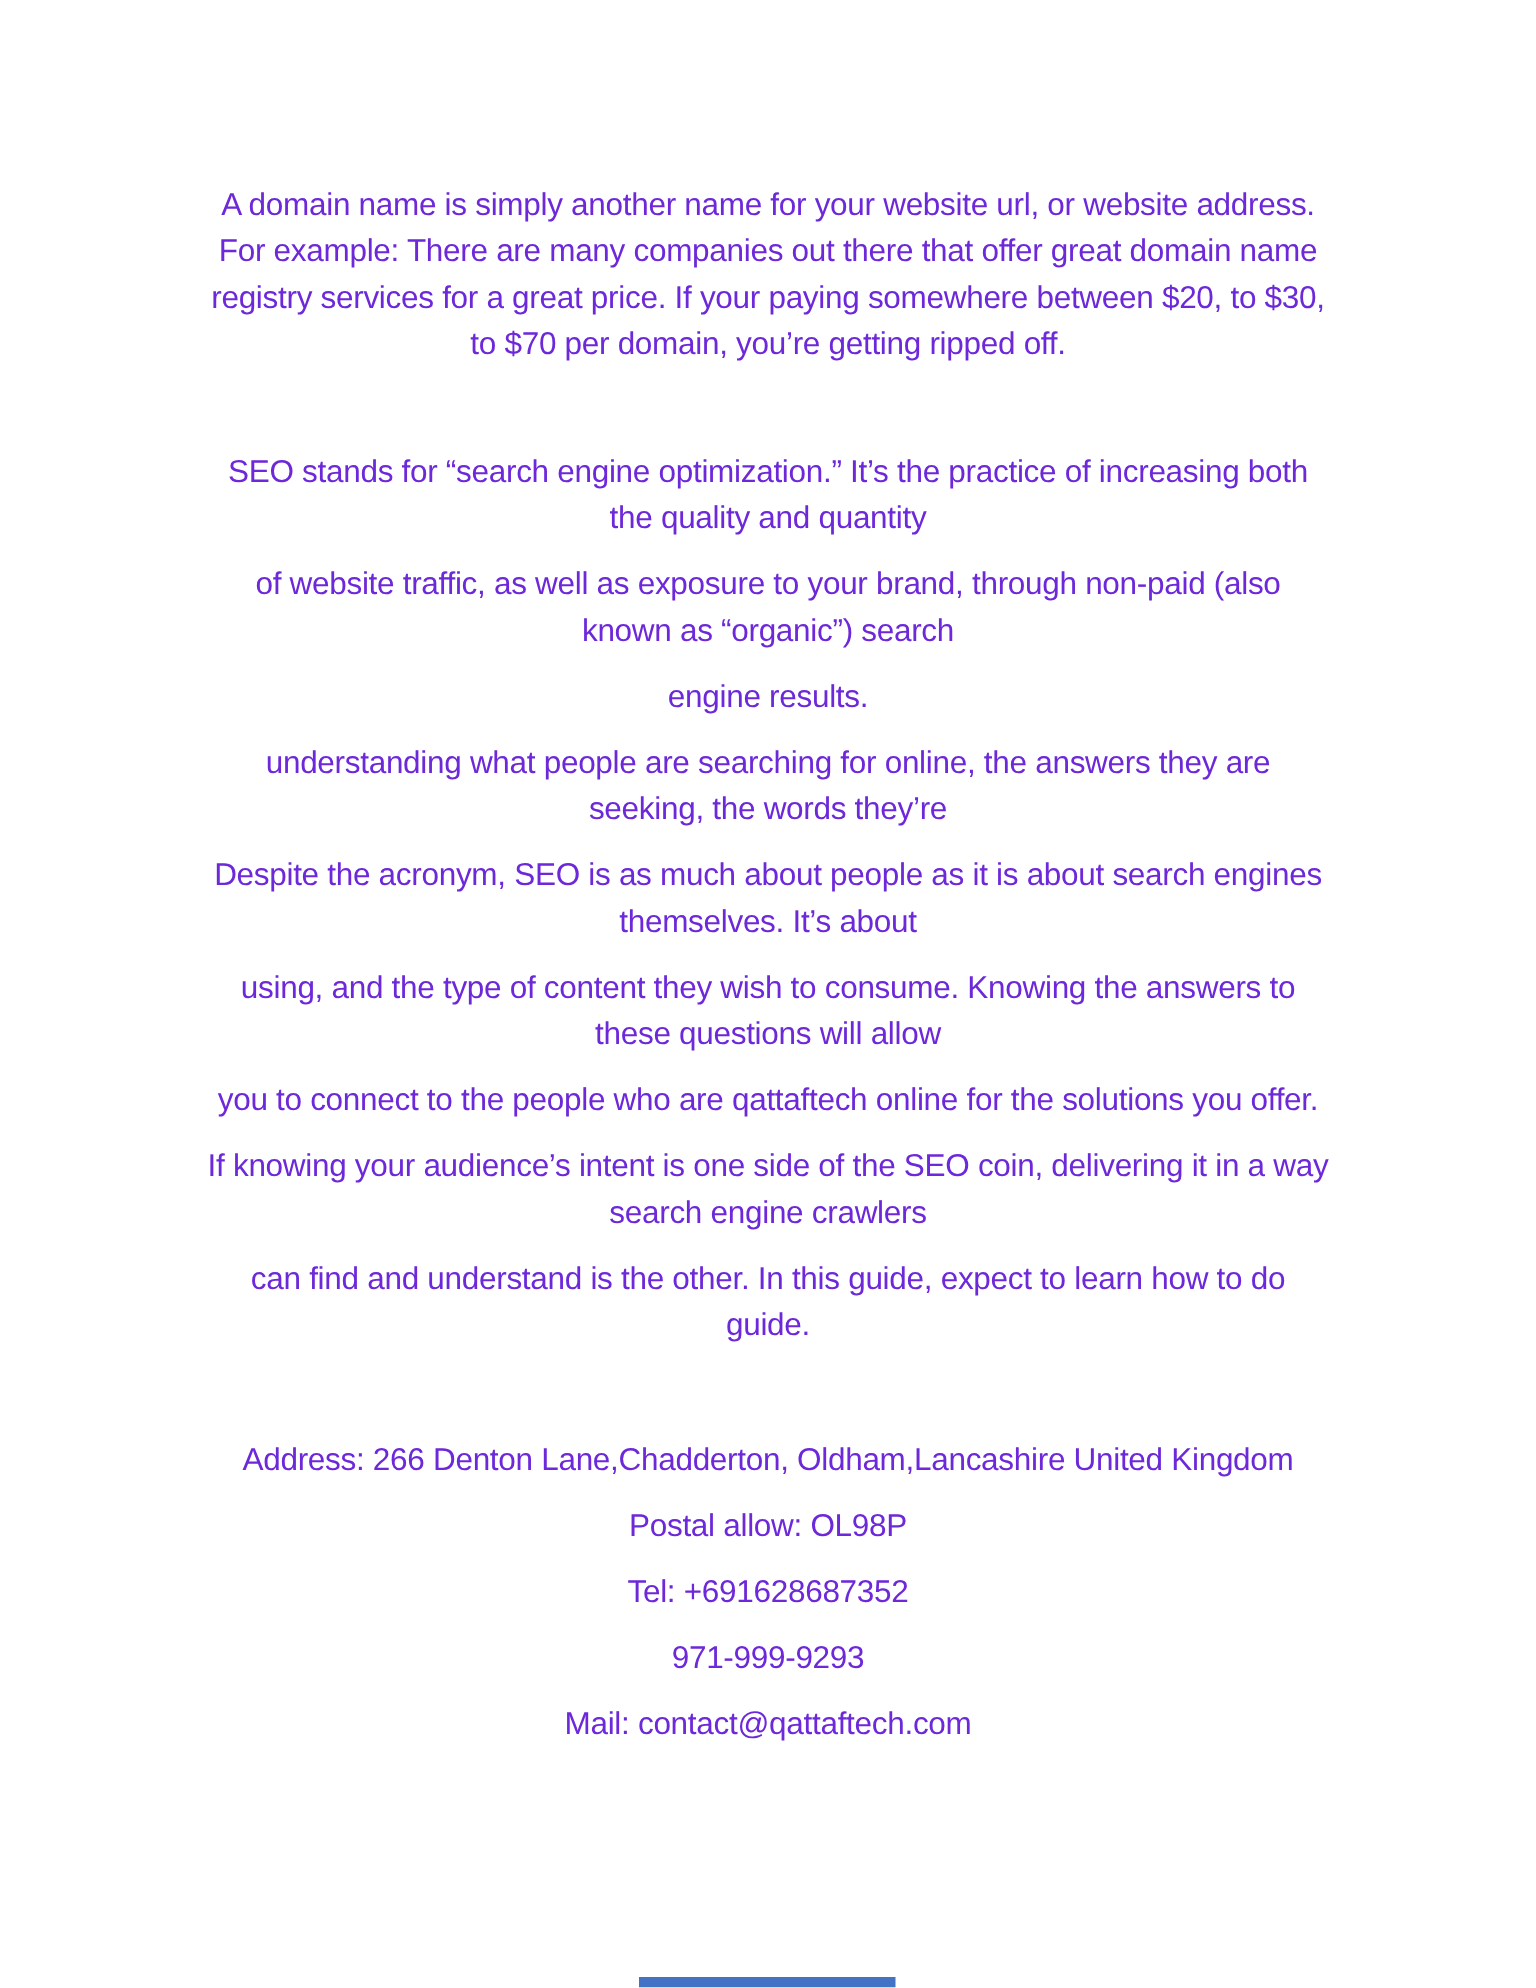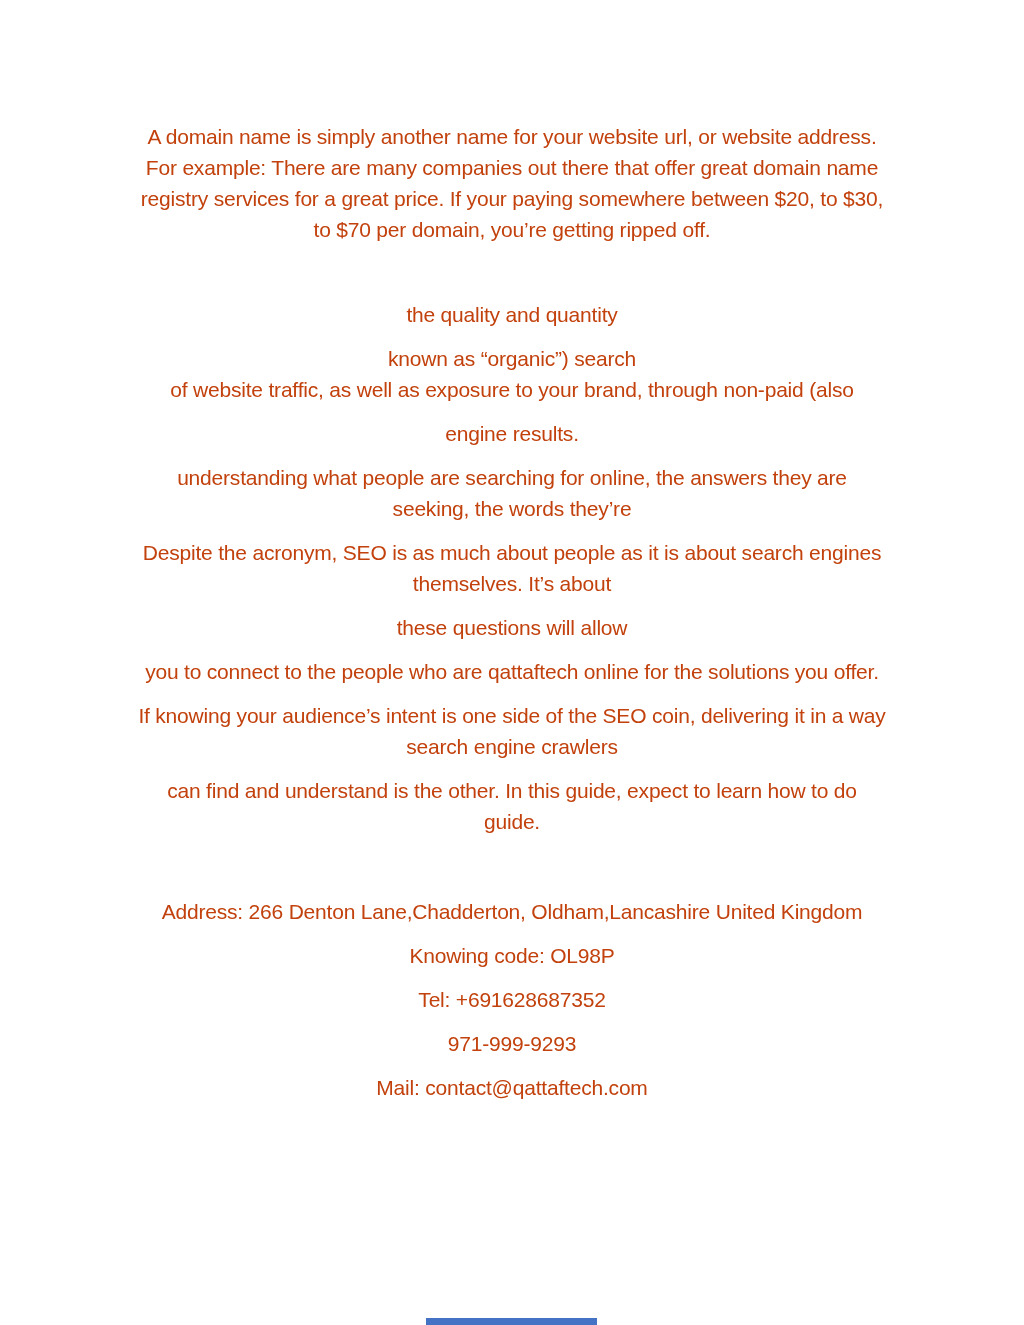--- a/index.html
+++ b/index.html
@@ -44,55 +44,57 @@
     left: 426px;
     bottom: 0;
     width: 171px;
     height: 7px;
   }
 </style>
 </head>
 <body style="background: rgb(255, 255, 255);">
 
 <div class="doc-page">
-  <div class="text-column" style="color: #c2410c;">
+  <div class="text-column" style="color: #6d28d9;">
 
     <div class="paragraph">
       <span class="line">A domain name is simply another name for your website url, or website address.</span>
       <span class="line">For example: There are many companies out there that offer great domain name</span>
       <span class="line">registry services for a great price. If your paying somewhere between $20, to $30,</span>
       <span class="line">to $70 per domain, you’re getting ripped off.</span>
     </div>
 
     <div class="gap-1"></div>
 
     <div class="paragraph">
+      <span class="line">SEO stands for “search engine optimization.” It’s the practice of increasing both</span>
       <span class="line">the quality and quantity</span>
     </div>
 
     <div class="paragraph">
+      <span class="line">of website traffic, as well as exposure to your brand, through non-paid (also</span>
       <span class="line">known as “organic”) search</span>
-      <span class="line">of website traffic, as well as exposure to your brand, through non-paid (also</span>
     </div>
 
     <div class="paragraph">
       <span class="line">engine results.</span>
     </div>
 
     <div class="paragraph">
       <span class="line">understanding what people are searching for online, the answers they are</span>
       <span class="line">seeking, the words they’re</span>
     </div>
 
     <div class="paragraph">
       <span class="line">Despite the acronym, SEO is as much about people as it is about search engines</span>
       <span class="line">themselves. It’s about</span>
     </div>
 
     <div class="paragraph">
+      <span class="line">using, and the type of content they wish to consume. Knowing the answers to</span>
       <span class="line">these questions will allow</span>
     </div>
 
     <div class="paragraph">
       <span class="line">you to connect to the people who are qattaftech online for the solutions you offer.</span>
     </div>
 
     <div class="paragraph">
       <span class="line">If knowing your audience’s intent is one side of the SEO coin, delivering it in a way</span>
       <span class="line">search engine crawlers</span>
@@ -103,21 +105,21 @@
       <span class="line">guide.</span>
     </div>
 
     <div class="gap-2"></div>
 
     <div class="contact-block">
       <div class="paragraph">
         <span class="line">Address: 266 Denton Lane,Chadderton, Oldham,Lancashire United Kingdom</span>
       </div>
       <div class="paragraph">
-        <span class="line">Knowing code: OL98P</span>
+        <span class="line">Postal allow: OL98P</span>
       </div>
       <div class="paragraph">
         <span class="line">Tel: +691628687352</span>
       </div>
       <div class="paragraph">
         <span class="line">971-999-9293</span>
       </div>
       <div class="paragraph">
         <span class="line">Mail: contact@qattaftech.com</span>
       </div>

